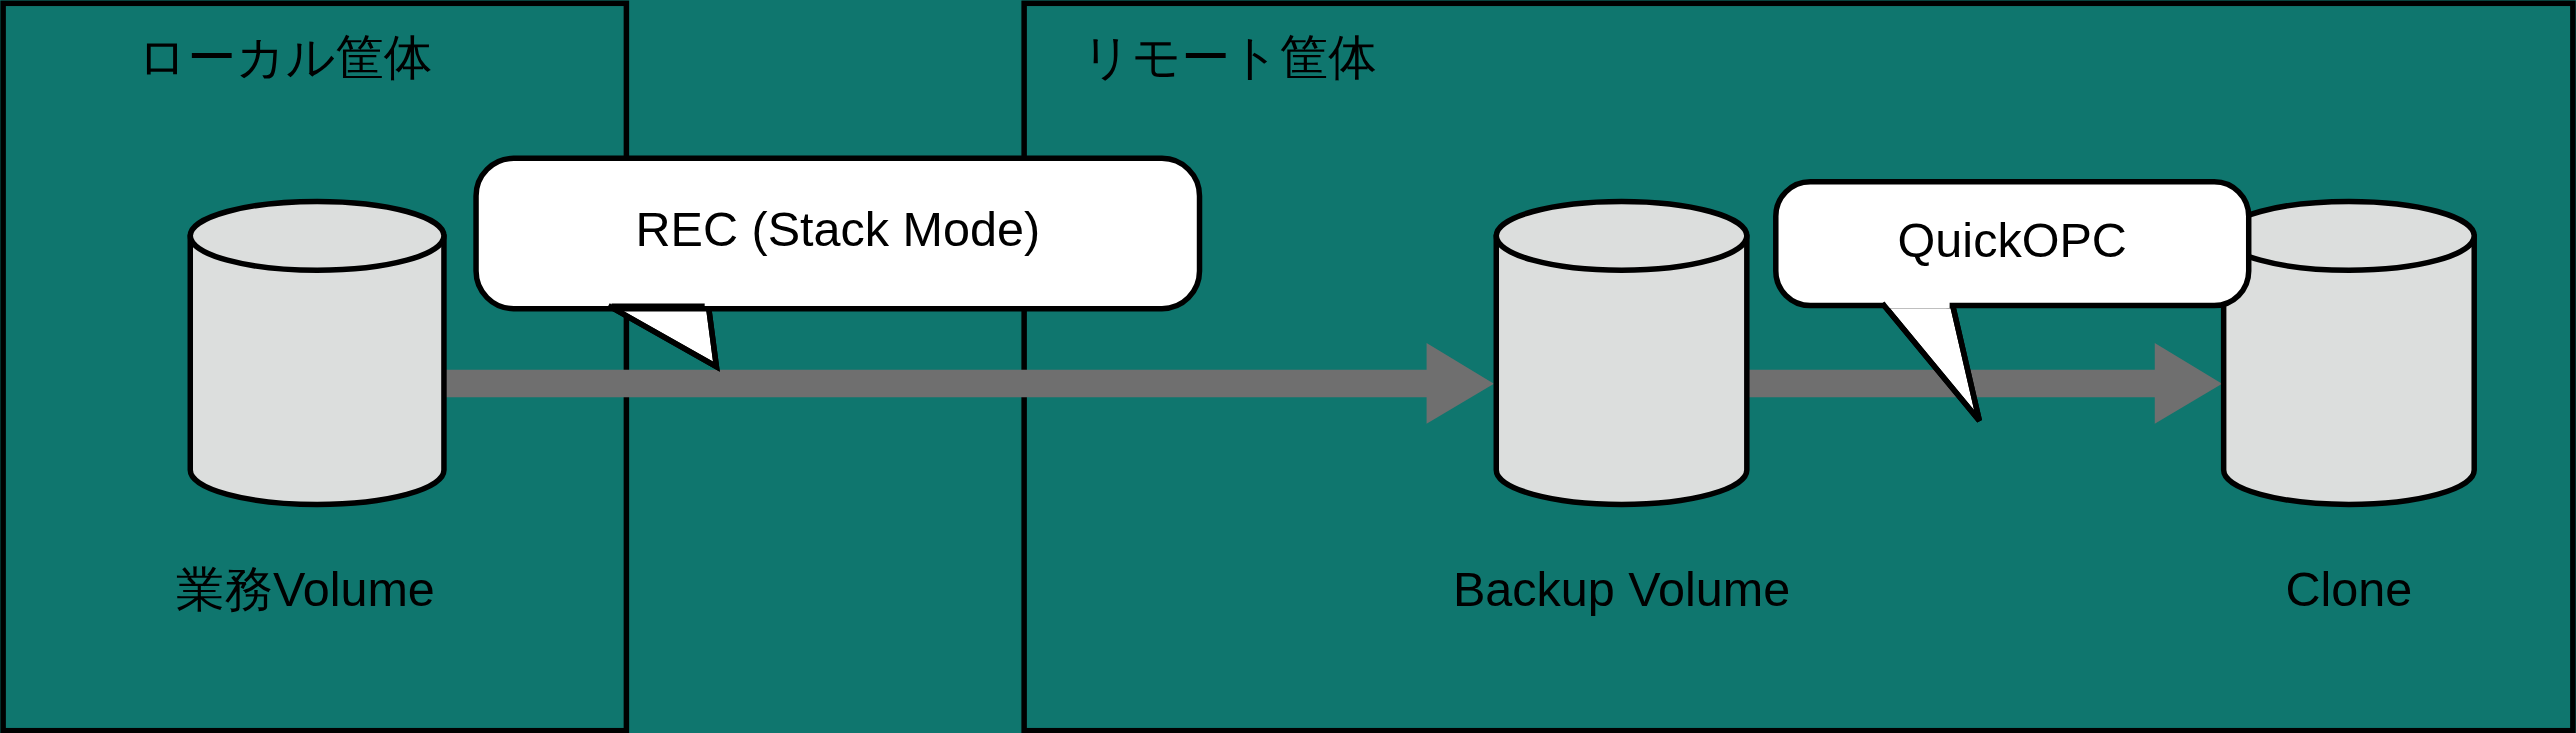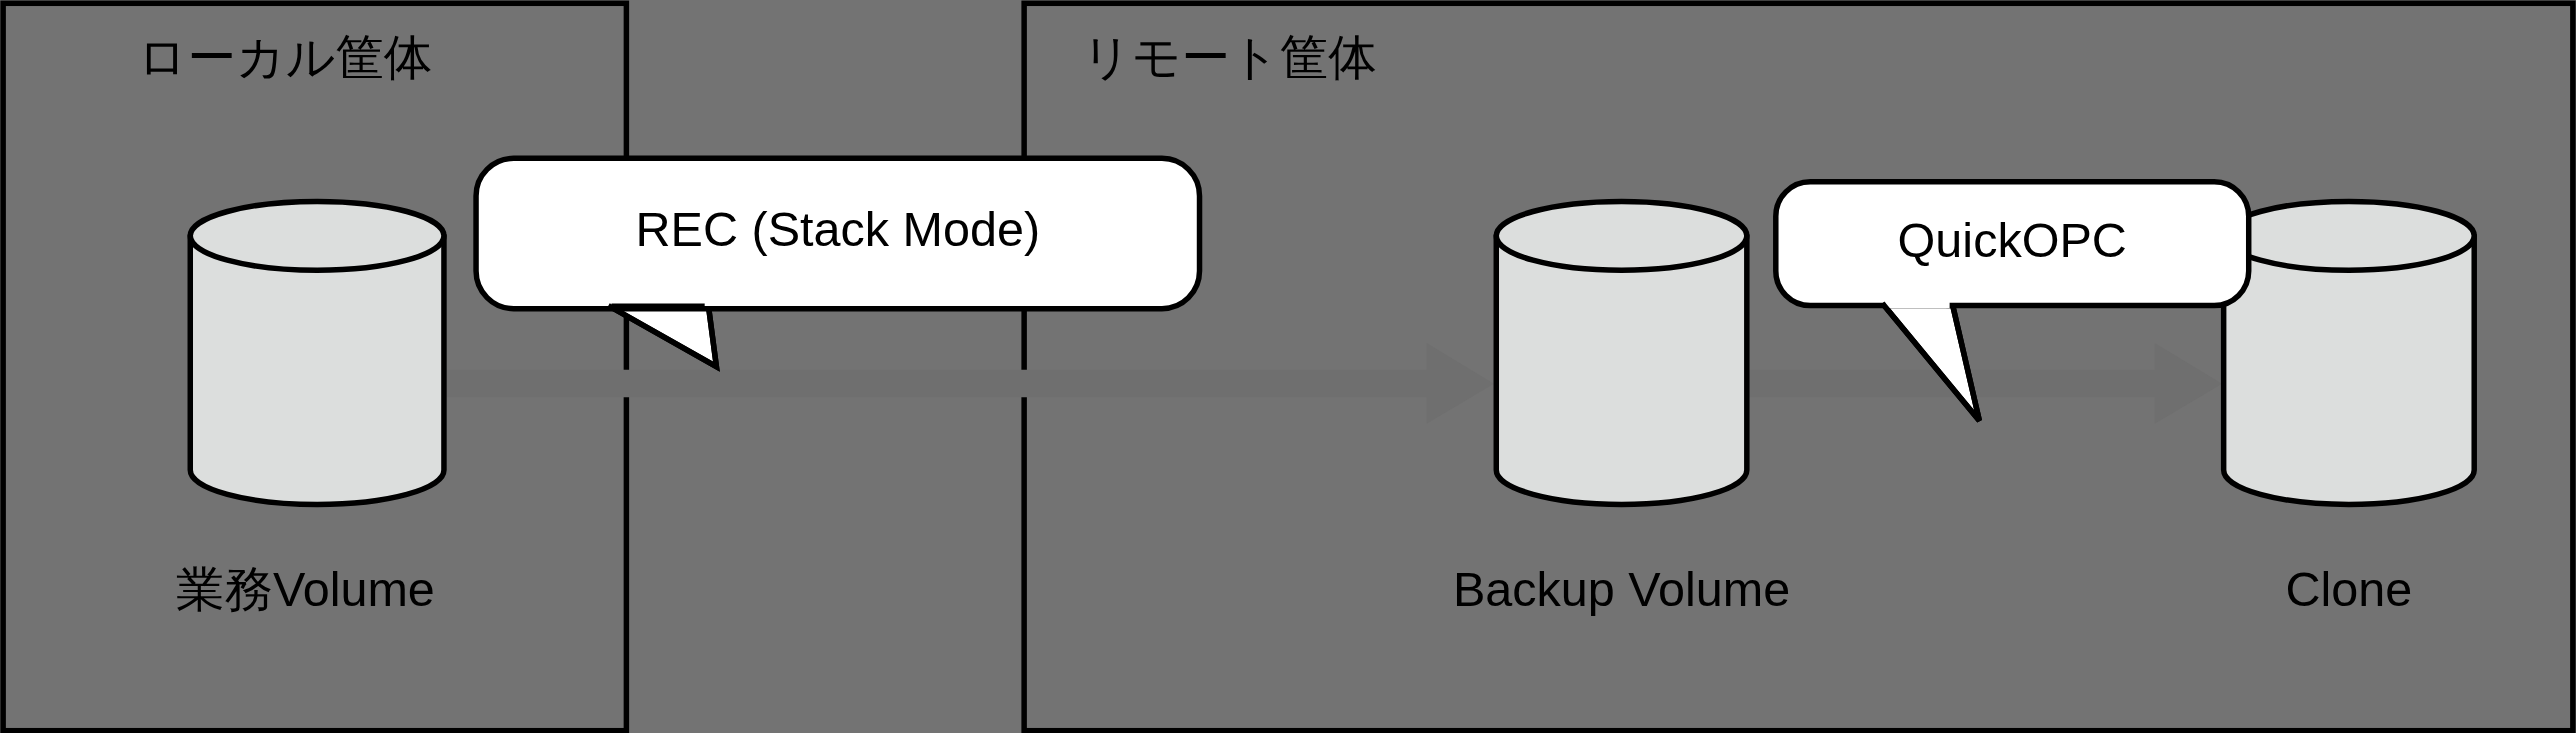--- a/index.html
+++ b/index.html
@@ -7,21 +7,21 @@
     padding: 0;
     background: #ffffff;
   }
   body {
     font-family: "Liberation Sans", "DejaVu Sans", sans-serif;
   }
   #stage {
     position: relative;
     width: 2576px;
     height: 734px;
-    background: #737373;
+    background: #0f766e;
     overflow: hidden;
   }
   #diagram-svg {
     position: absolute;
     left: 0;
     top: 0;
     width: 2576px;
     height: 734px;
     display: block;
   }

